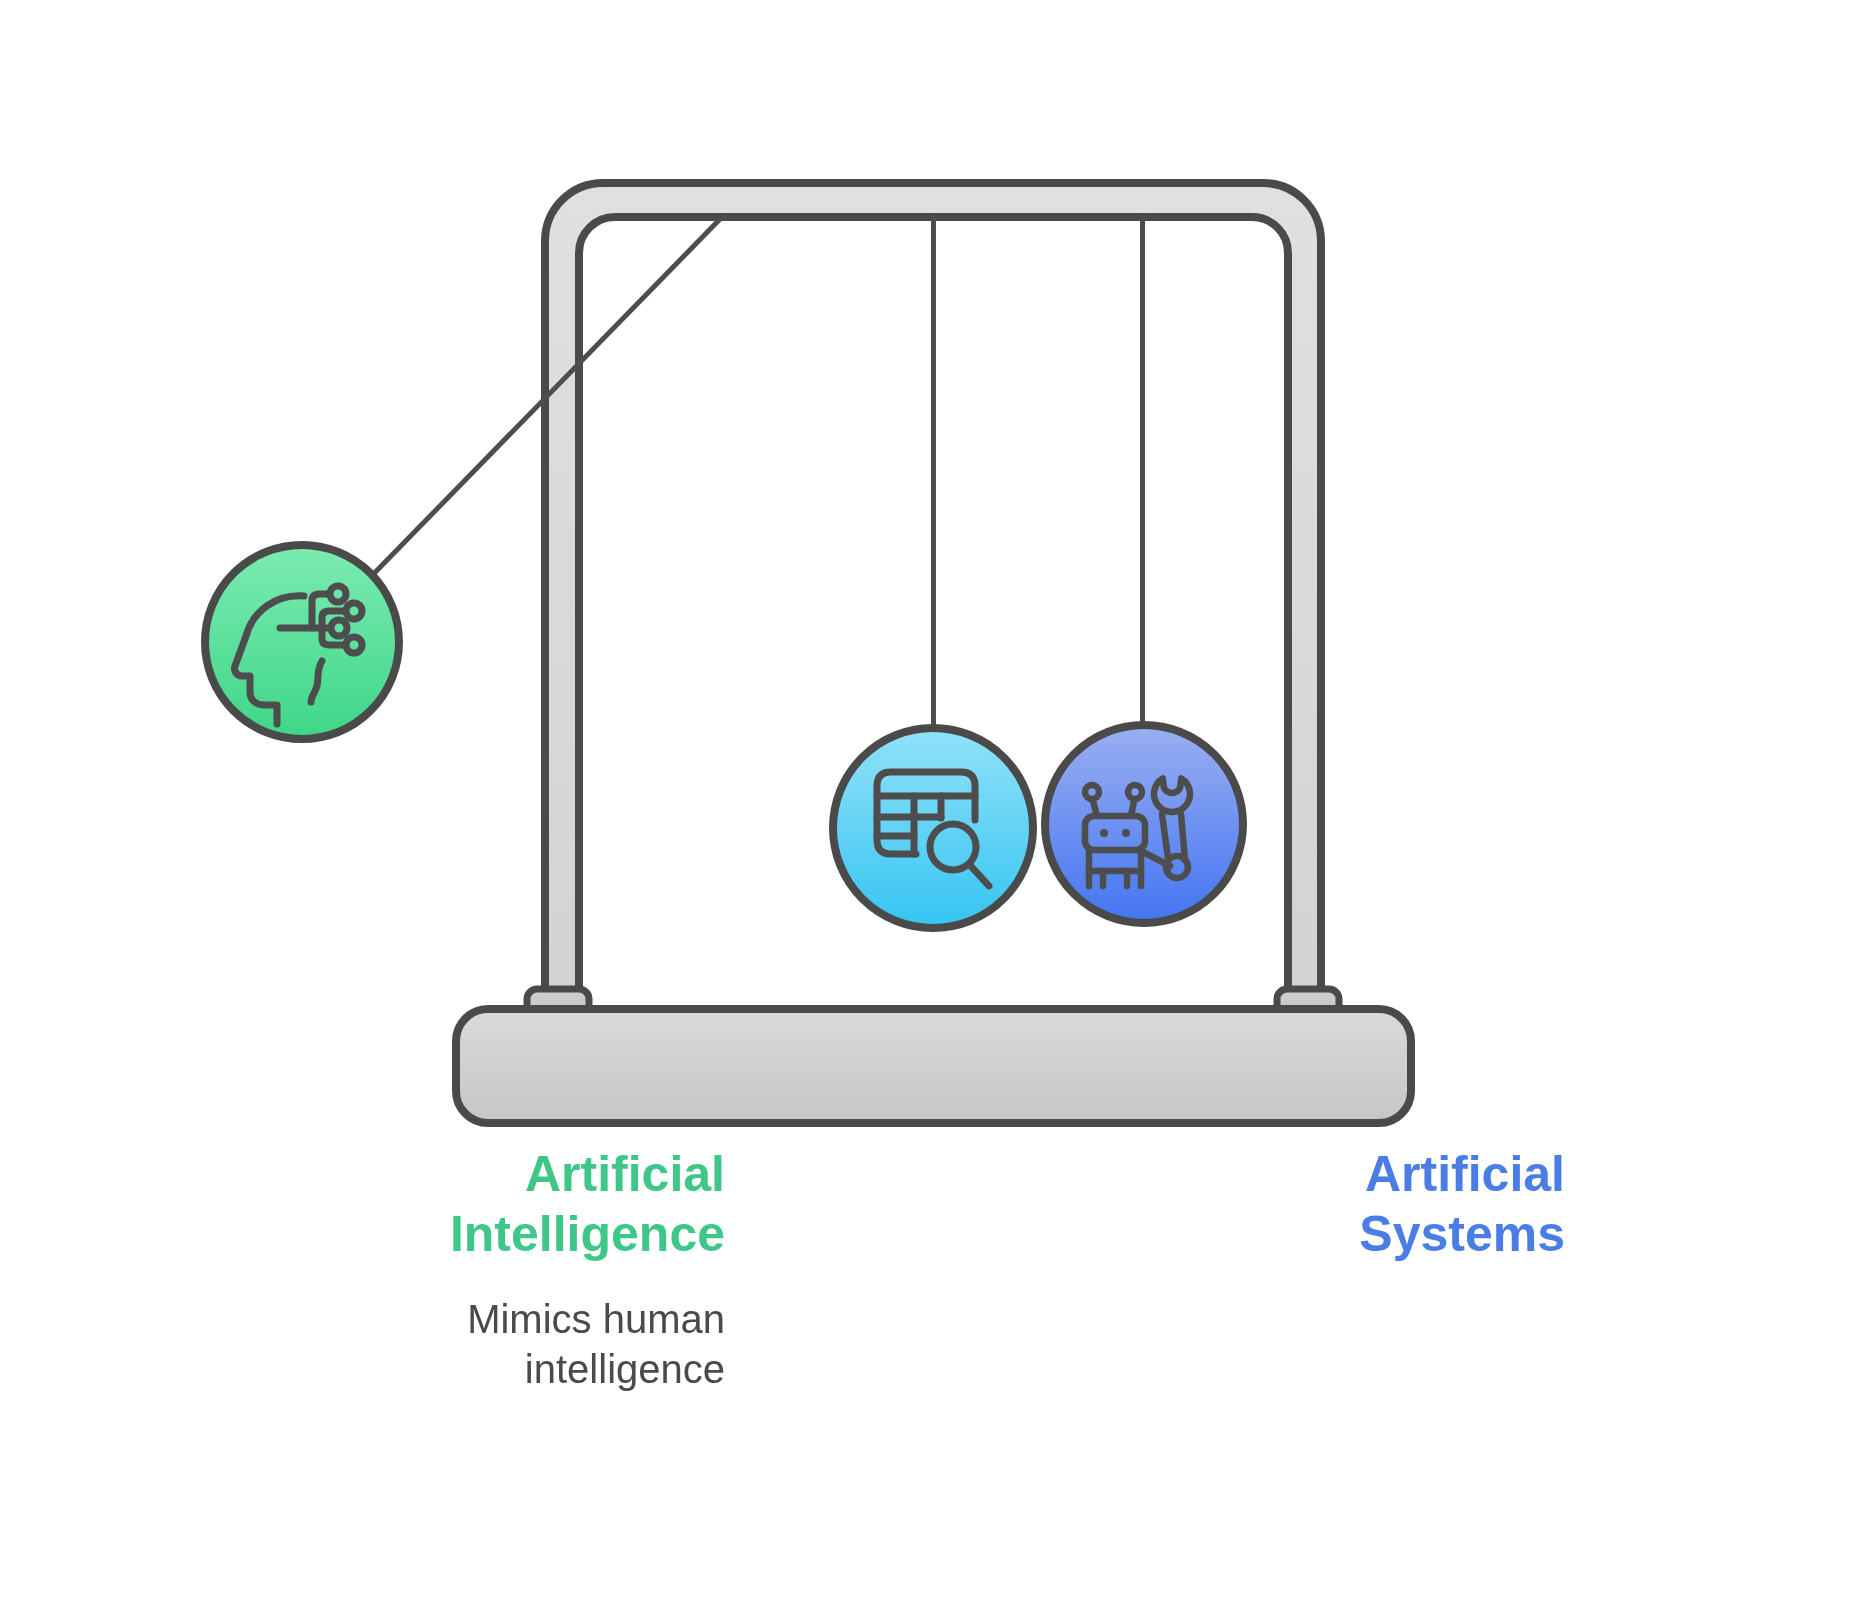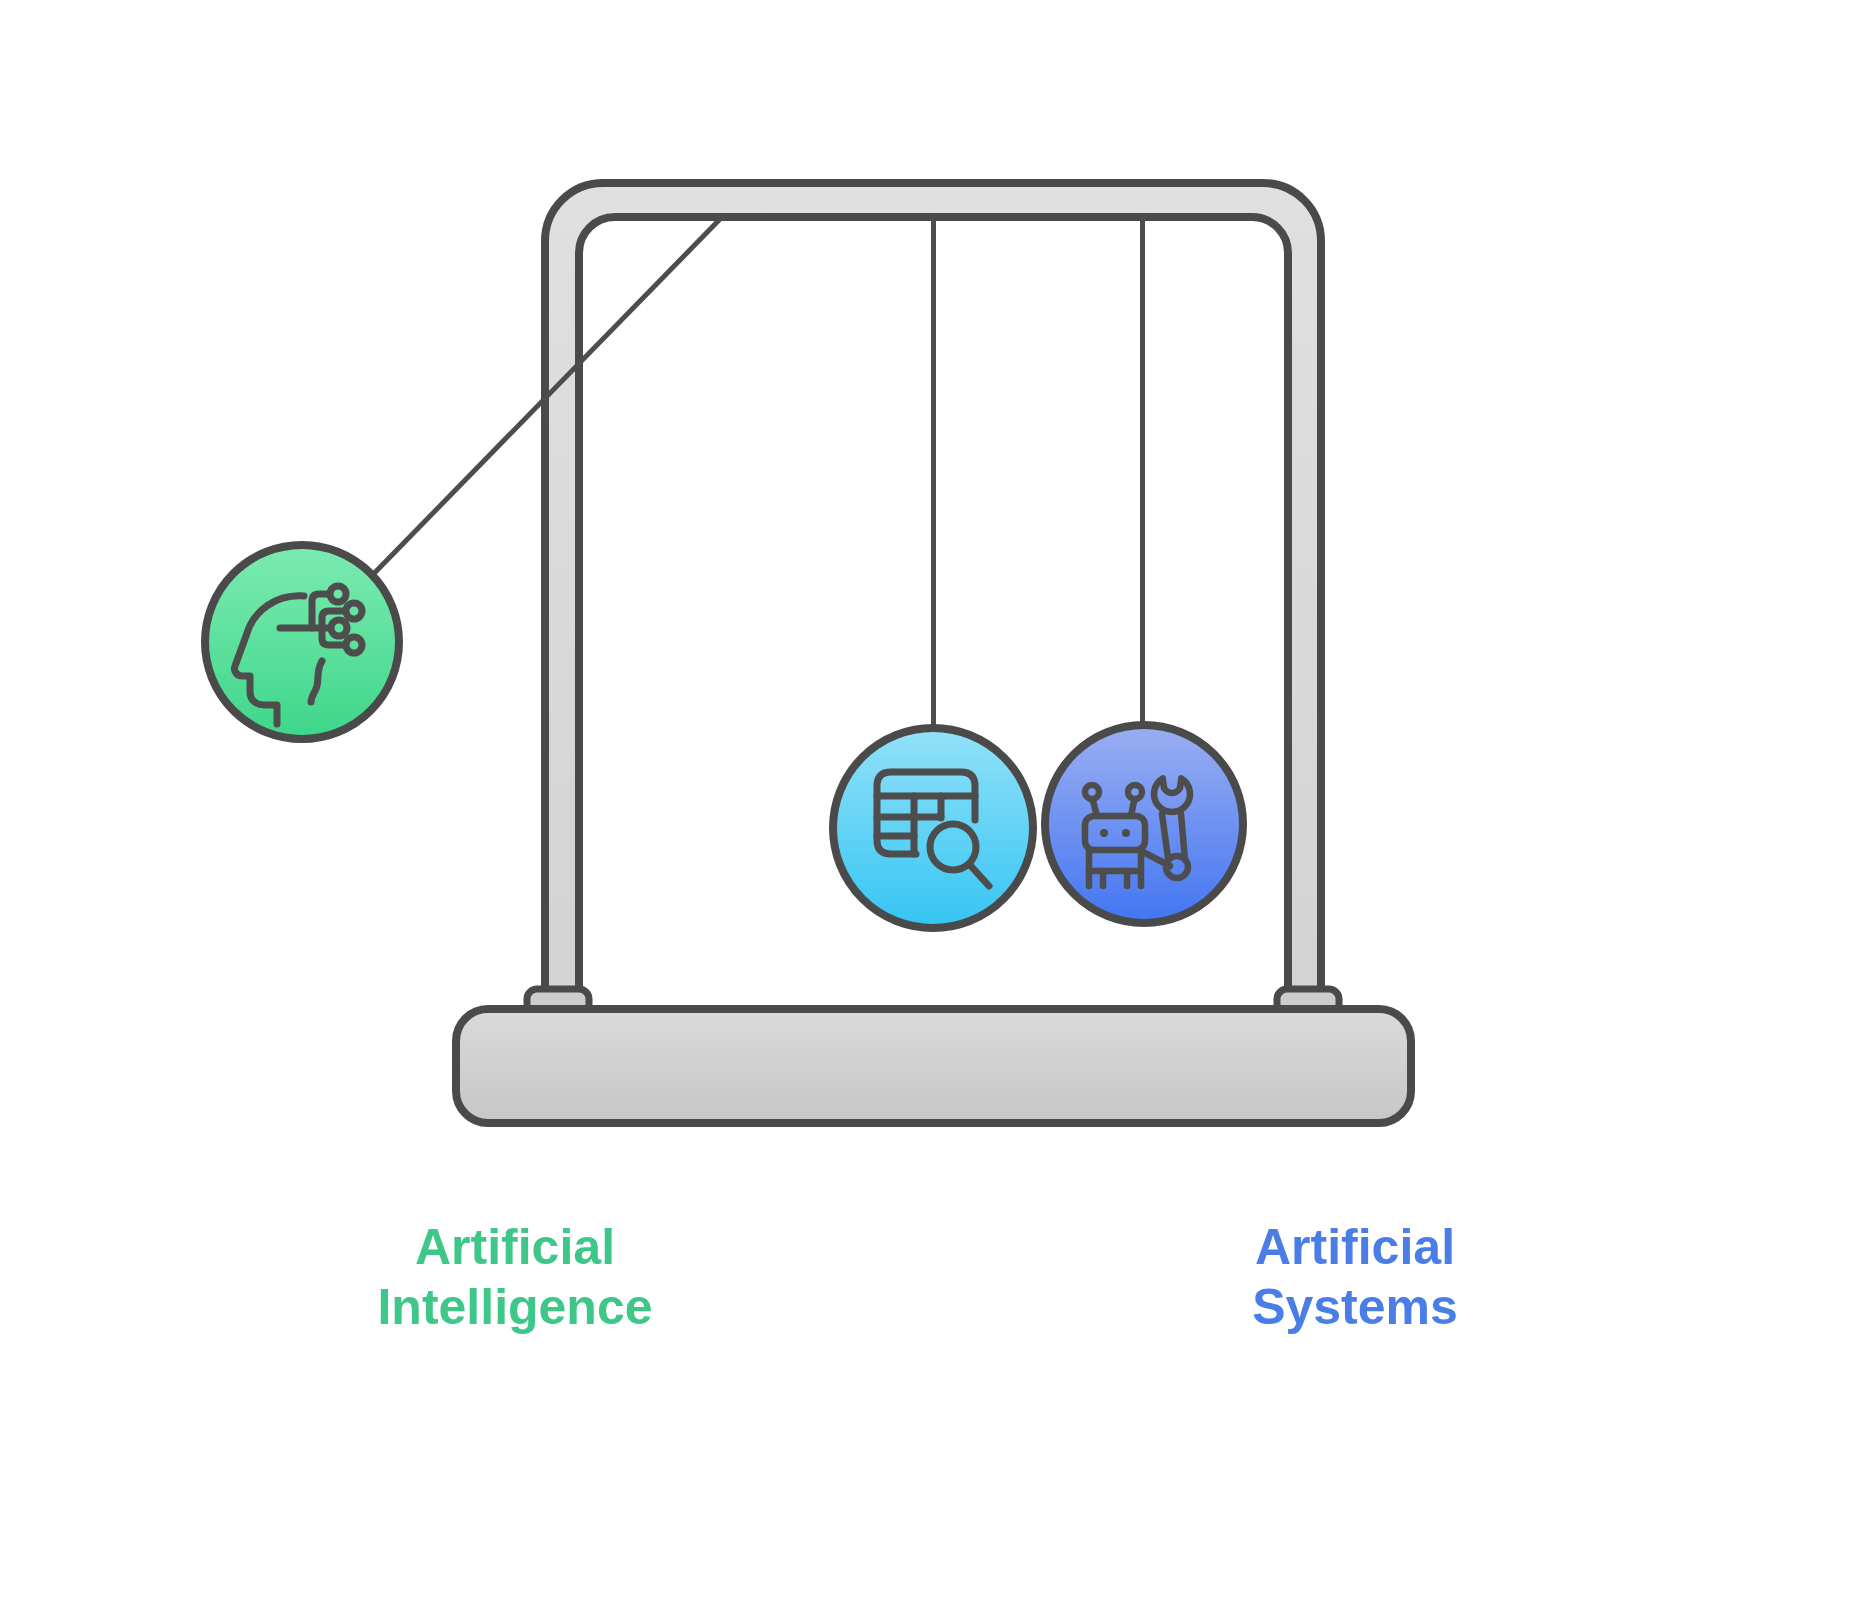--- a/index.html
+++ b/index.html
@@ -30,23 +30,23 @@
     align-items: center;
     justify-content: center;
     font-size: 46px;
     font-weight: bold;
     letter-spacing: 0.5px;
     color: #515151;
     pointer-events: none;
   }
   .column {
     position: absolute;
-    top: 1217px;
+    top: 1144px;
     width: 420px;
-    text-align: center;
+    text-align: right;
   }
   .column h2 {
     margin: 0;
     font-size: 50px;
     line-height: 60px;
     font-weight: bold;
     white-space: pre-line;
   }
   .column p {
     margin: 30px 0 0 0;
@@ -155,20 +155,22 @@
         <path d="M 1162.7 778.6 L 1164 788 A 9 9 0 0 0 1180 788 L 1181.3 778.6"></path>
       </g>
     </g>
   </svg>
 
 
   <section>
     <div class="column col-0">
       <h2 style="color: rgb(63, 198, 137);">Artificial
 Intelligence</h2>
+      <p>Mimics human
+intelligence</p>
     </div>
     <div class="column col-1">
     </div>
     <div class="column col-2">
       <h2 style="color: rgb(74, 125, 230);">Artificial
 Systems</h2>
     </div>
   </section>
 
 </div>

